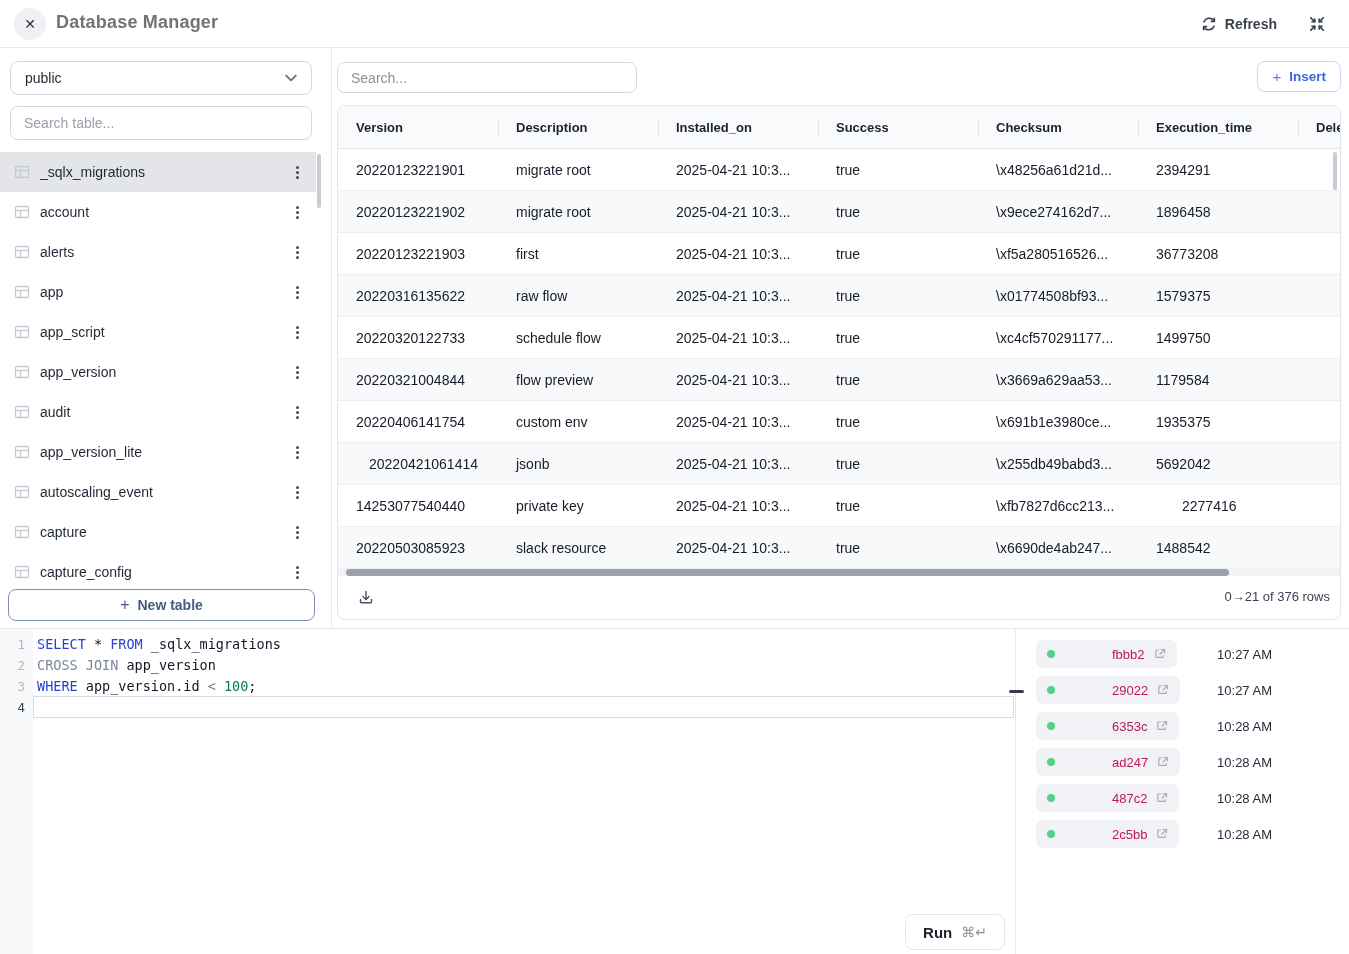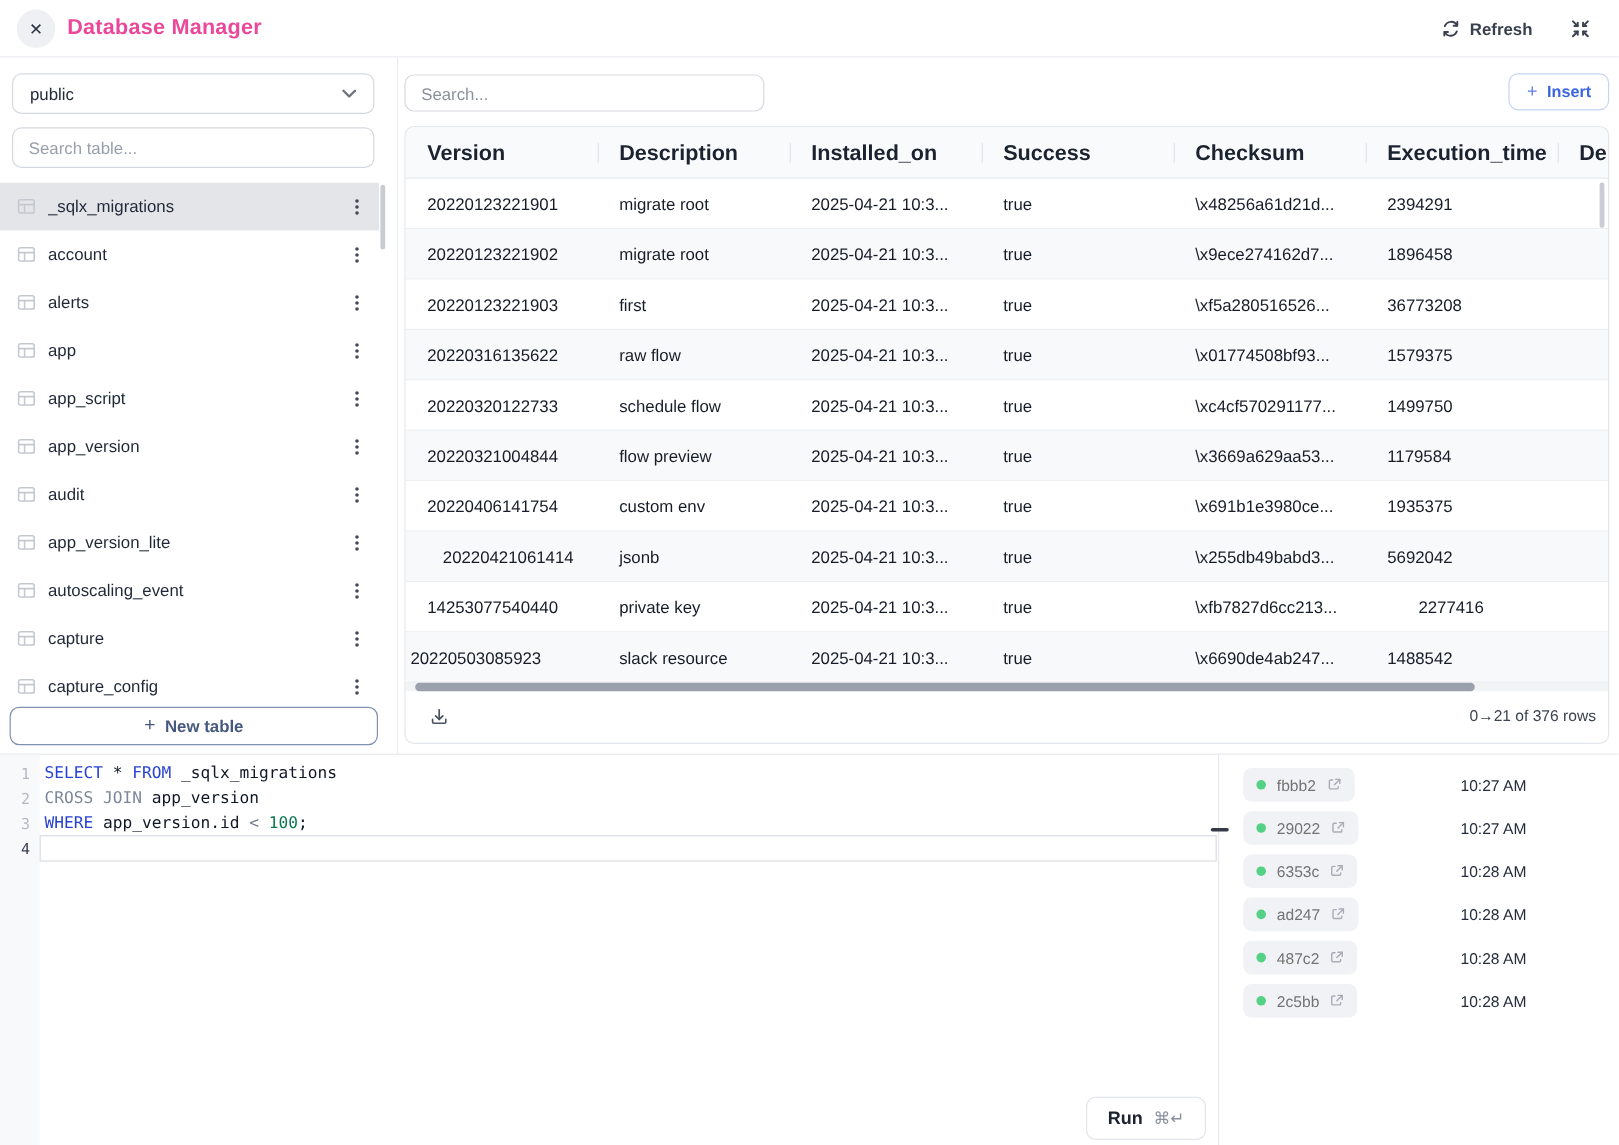--- a/index.html
+++ b/index.html
@@ -1,21 +1,21 @@
 <!DOCTYPE html>
 <html><head>
 <meta charset="utf-8">
 <style>
   * { margin:0; padding:0; box-sizing:border-box; }
   html,body { width:1349px; height:954px; background:#fff; font-family:"Liberation Sans", sans-serif; color:#1b2230; overflow:hidden; }
 
   
   .topbar { position:absolute; left:0; top:0; width:1349px; height:48px; background:#fff; border-bottom:1px solid #e7e9ee; }
   .close-btn { position:absolute; left:14px; top:8px; width:32px; height:32px; border-radius:50%; background:#eef0f3; border:none; display:flex; align-items:center; justify-content:center; font-size:14px; color:#2a3242; cursor:pointer; }
-  .app-title { position:absolute; left:56px; top:12px; font-size:18px; font-weight:700; color:#ec4899; letter-spacing:.2px; }
+  .app-title { position:absolute; left:56px; top:12px; font-size:18px; font-weight:700; color:#737373; letter-spacing:.2px; }
   .refresh-btn { position:absolute; right:72px; top:12px; height:24px; display:flex; align-items:center; gap:8px; background:none; border:none; font-family:inherit; font-size:14px; font-weight:600; color:#39404f; cursor:pointer; }
   .collapse-btn { position:absolute; right:23px; top:15px; width:18px; height:18px; background:none; border:none; cursor:pointer; padding:0; }
 
   
   .sidebar { position:absolute; left:0; top:48px; width:332px; height:580px; border-right:1px solid #e7e9ee; background:#fff; }
   .schema-select { position:absolute; left:10px; top:13px; width:302px; height:34px; border:1px solid #d5d9df; border-radius:8px; background:#fff; display:flex; align-items:center; padding:0 14px; font-size:14px; color:#222b3a; cursor:pointer; }
   .schema-select .chev { margin-left:auto; display:flex; }
   .table-search { position:absolute; left:10px; top:58px; width:302px; height:34px; border:1px solid #d5d9df; border-radius:8px; padding:0 13px; font-family:inherit; font-size:14px; color:#222b3a; outline:none; }
   .table-search::placeholder { color:#98a0ac; }
   .table-list { position:absolute; left:0; top:104px; width:316px; height:437px; overflow:hidden; }
@@ -29,21 +29,21 @@
   .new-table-btn .plus { font-size:16px; font-weight:400; }
 
   
   .main { position:absolute; left:332px; top:48px; width:1017px; height:580px; background:#fff; }
   .grid-search { position:absolute; left:5px; top:14px; width:300px; height:31px; border:1px solid #d5d9df; border-radius:8px; padding:0 13px; font-family:inherit; font-size:14px; color:#222b3a; outline:none; }
   .grid-search::placeholder { color:#8a909b; }
   .insert-btn { position:absolute; right:8px; top:13px; height:31px; padding:0 14px; border:1px solid #c6d4f2; border-radius:8px; background:#fff; display:flex; align-items:center; gap:8px; font-family:inherit; font-size:13.5px; font-weight:600; color:#3c66de; cursor:pointer; }
   .insert-btn .plus { font-size:15px; font-weight:400; color:#5d7ce0; }
   .grid-card { position:absolute; left:5px; top:57px; right:8px; bottom:8px; border:1px solid #e3e6ea; border-radius:8px; background:#fff; overflow:hidden; }
   .grid-header { position:relative; height:43px; background:#f9fafb; border-bottom:1px solid #e3e6ea; overflow:hidden; }
-  .hcell { position:absolute; top:0; height:43px; line-height:43px; font-size:18px; font-weight:700; color:#1b2230; white-space:nowrap; }
+  .hcell { position:absolute; top:0; height:43px; line-height:43px; font-size:13px; font-weight:700; color:#1b2230; white-space:nowrap; }
   .hsep { position:absolute; top:13px; width:1px; height:17px; background:#dfe3e8; }
   .grid-rows { position:relative; }
   .grow { position:relative; height:42px; border-bottom:1px solid #eceef1; background:#fff; cursor:default; overflow:hidden; }
   .grow.even { background:#f8f9fa; }
   .gcell { position:absolute; top:0; height:42px; line-height:42px; font-size:14px; color:#161c28; white-space:nowrap; }
   .h-scroll-track { position:absolute; left:0; top:463px; right:0; height:7px; background:#f1f3f5; }
   .h-scroll-thumb { position:absolute; left:8px; top:0; width:883px; height:7px; border-radius:4px; background:#9aa1ac; cursor:pointer; }
   .v-scroll-thumb { position:absolute; right:3px; top:46px; width:4px; height:38px; border-radius:2px; background:#c8ccd3; cursor:pointer; }
   .grid-footer { position:absolute; left:0; right:0; bottom:0; height:45px; display:flex; align-items:center; padding:0 10px 0 18px; }
   .dl-btn { background:none; border:none; cursor:pointer; display:flex; padding:2px; }
@@ -67,21 +67,21 @@
   .run-btn { position:absolute; right:10px; bottom:5px; width:100px; height:36px; border:1px solid #e2e5ea; border-radius:8px; background:#fff; display:flex; align-items:center; justify-content:center; gap:9px; cursor:pointer; font-family:inherit; }
   .run-btn .run-lbl { font-size:15px; font-weight:700; color:#1b2230; }
   .run-btn .run-kbd { font-size:14px; color:#8b919c; }
 
   .history { position:absolute; left:1017px; top:0; right:0; height:326px; background:#fff; }
   .drag-handle { position:absolute; left:-8px; top:61px; width:15px; height:3px; border-radius:2px; background:#343b47; cursor:col-resize; }
   .hist-list { position:absolute; left:0; top:7px; right:0; }
   .hist-row { height:36px; display:flex; align-items:center; }
   .pill { margin-left:19px; height:28px; display:inline-flex; align-items:center; gap:9px; padding:0 11px; background:#f1f2f5; border-radius:7px; cursor:pointer; }
   .dot { width:8px; height:8px; border-radius:50%; background:#55d186; }
-  .hid { font-size:13px; font-weight:500; color:#737373; }
+  .hid { font-size:13px; font-weight:500; color:#be185d;margin-left:48px; }
   .time { margin-left:auto; margin-right:77px; font-size:13px; color:#242c3b; }
 </style>
 </head>
 <body>
 
 <div class="topbar">
   <button class="close-btn">
       <span>✕</span>
     </button>
   <div class="app-title">Database Manager</div>
@@ -383,21 +383,21 @@
         </div>
         <div class="grow">
           <div class="gcell" style="left: 18px;">14253077540440</div>
           <div class="gcell" style="left: 178px;">private key</div>
           <div class="gcell" style="left: 338px;">2025-04-21 10:3...</div>
           <div class="gcell" style="left: 498px;">true</div>
           <div class="gcell" style="left: 658px;">\xfb7827d6cc213...</div>
           <div class="gcell" style="left: 844px;">2277416</div>
         </div>
         <div class="grow even">
-          <div class="gcell" style="left: 4px; text-align: right;">20220503085923</div>
+          <div class="gcell" style="left: 18px; text-align: right;">20220503085923</div>
           <div class="gcell" style="left: 178px;">slack resource</div>
           <div class="gcell" style="left: 338px;">2025-04-21 10:3...</div>
           <div class="gcell" style="left: 498px;">true</div>
           <div class="gcell" style="left: 658px;">\x6690de4ab247...</div>
           <div class="gcell" style="left: 818px;">1488542</div>
         </div>
       </div>
     <div class="h-scroll-track">
         <div class="h-scroll-thumb"></div>
       </div>

